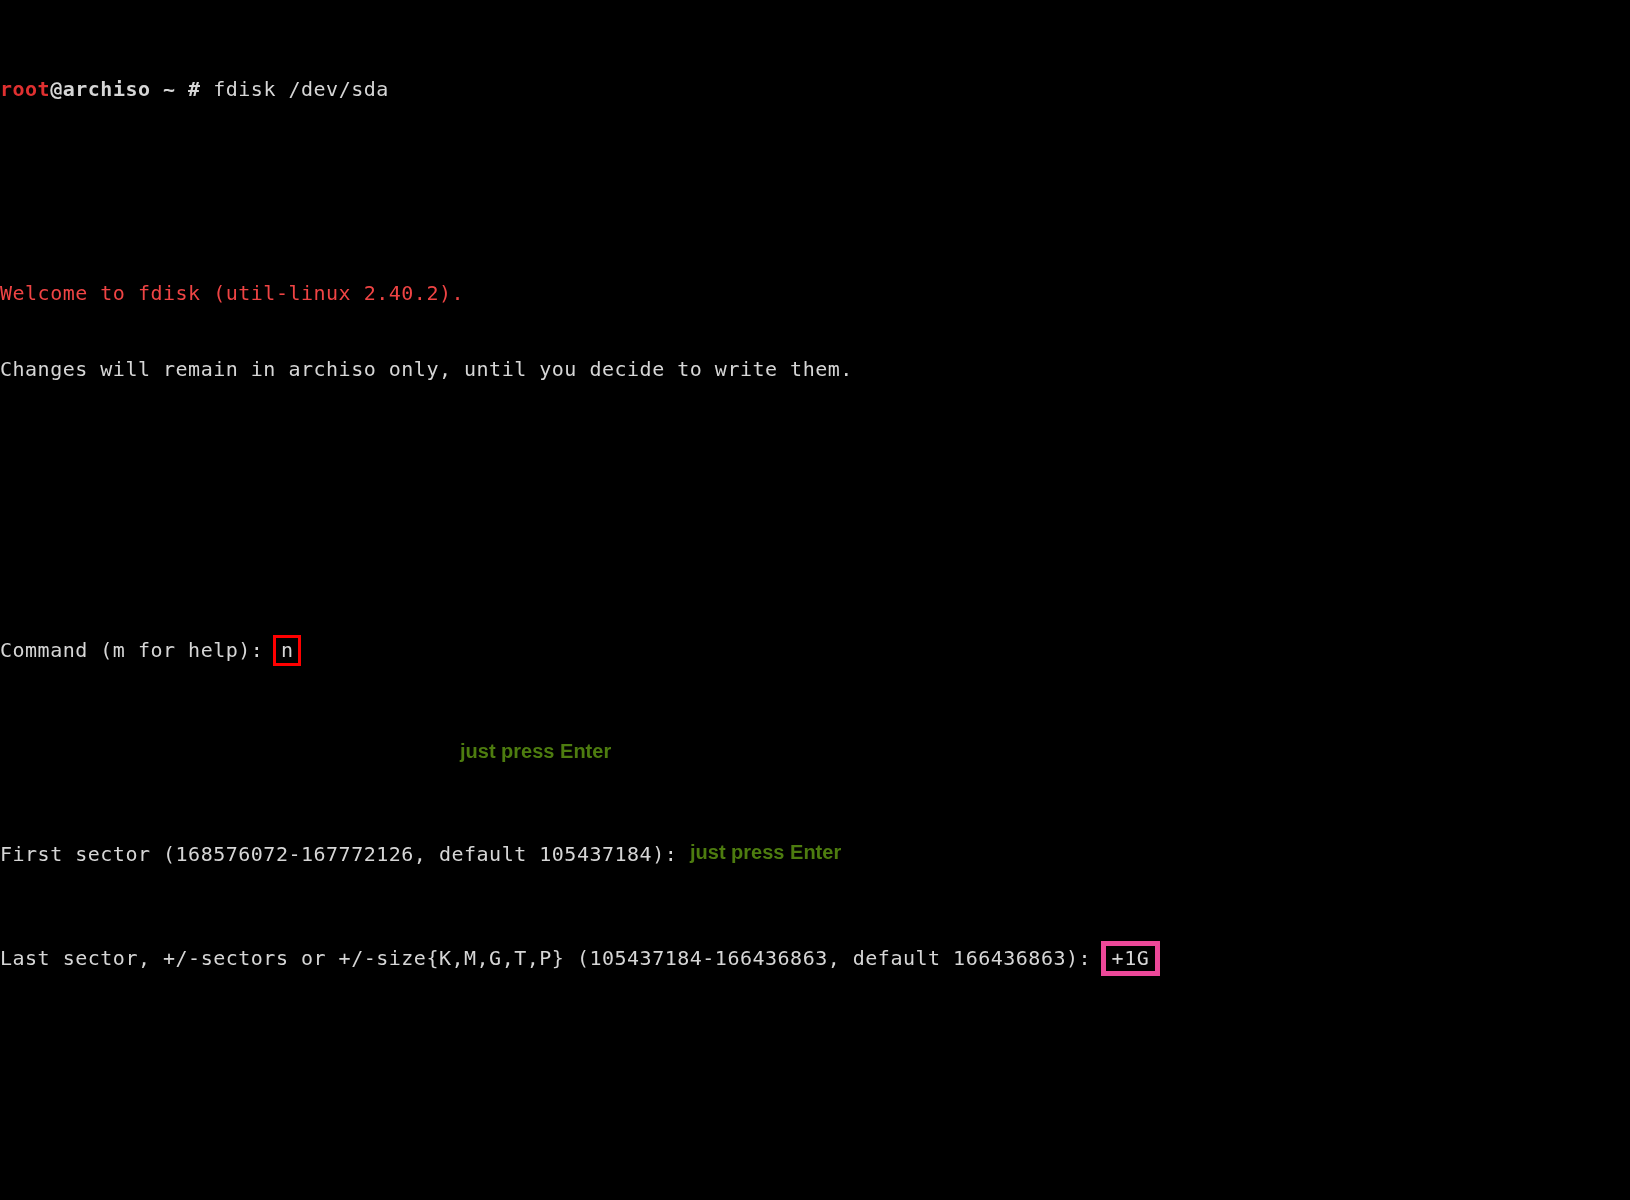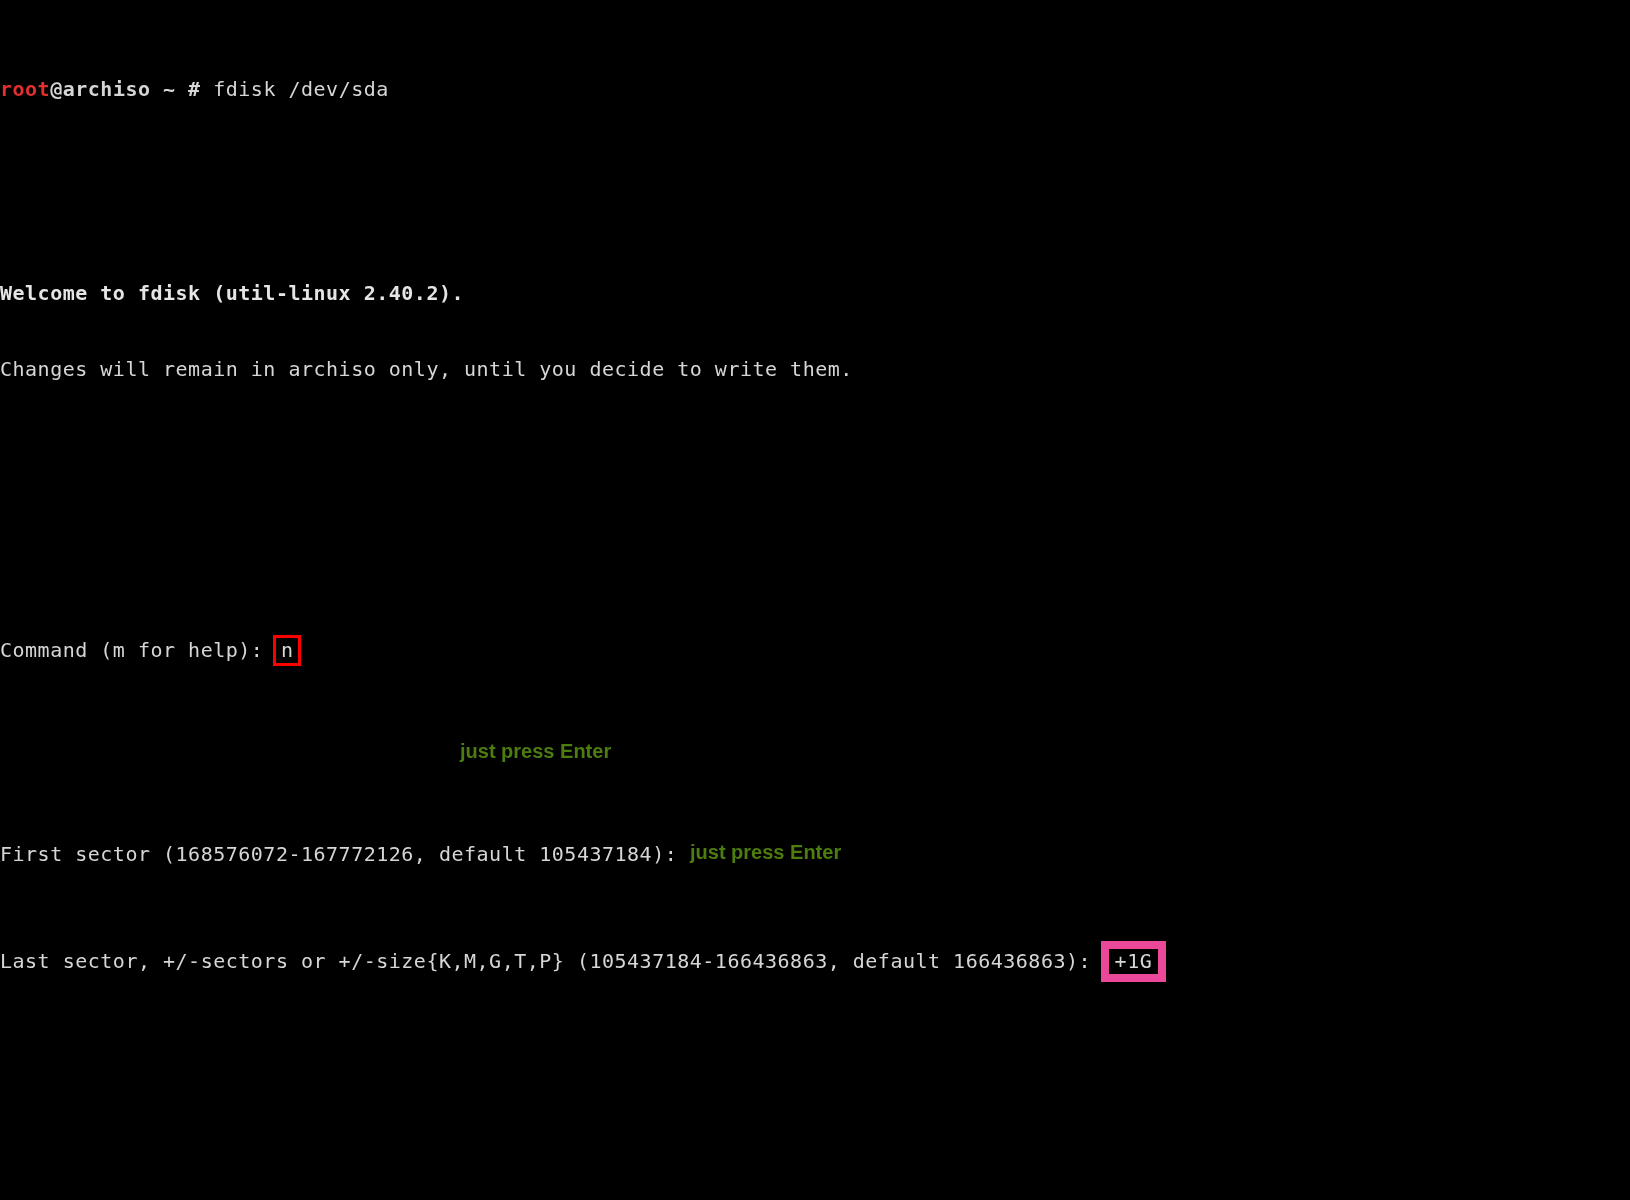--- a/index.html
+++ b/index.html
@@ -15,31 +15,31 @@
     font-size: 20px;
     line-height: 25.5px;
     color: #d6d6d6;
     letter-spacing: 0.5px;
     white-space: pre;
   }
   .line { position: relative; height: 25.5px; }
   .blank { height: 25.5px; }
   .user { color: #e03030; font-weight: bold; }
   .host { color: #d6d6d6; font-weight: bold; }
-  .welcome { color: #e5e5e5; font-weight: bold; }
+  .welcome { color: #ef4444; font-weight: normal; }
   .redbox {
     display: inline-block;
     border: 3px solid #ff0000;
     padding: 0 5px;
     margin: -3px -3px;
     box-shadow: 1px 1px 0 #000, 2px 2px 0 #000;
   }
   .redbox-wide {
     display: inline-block;
-    border: 8px solid #ec4899;
+    border: 5px solid #ec4899;
     padding: 0 6px;
     margin: -3px -3px;
     box-shadow: 1px 1px 0 #000, 2px 2px 0 #000;
   }
   .annot {
     position: absolute;
     color: #4d7c0f;
     font-family: Arial, "Liberation Sans", sans-serif;
     font-weight: bold;
     font-size: 20px;

